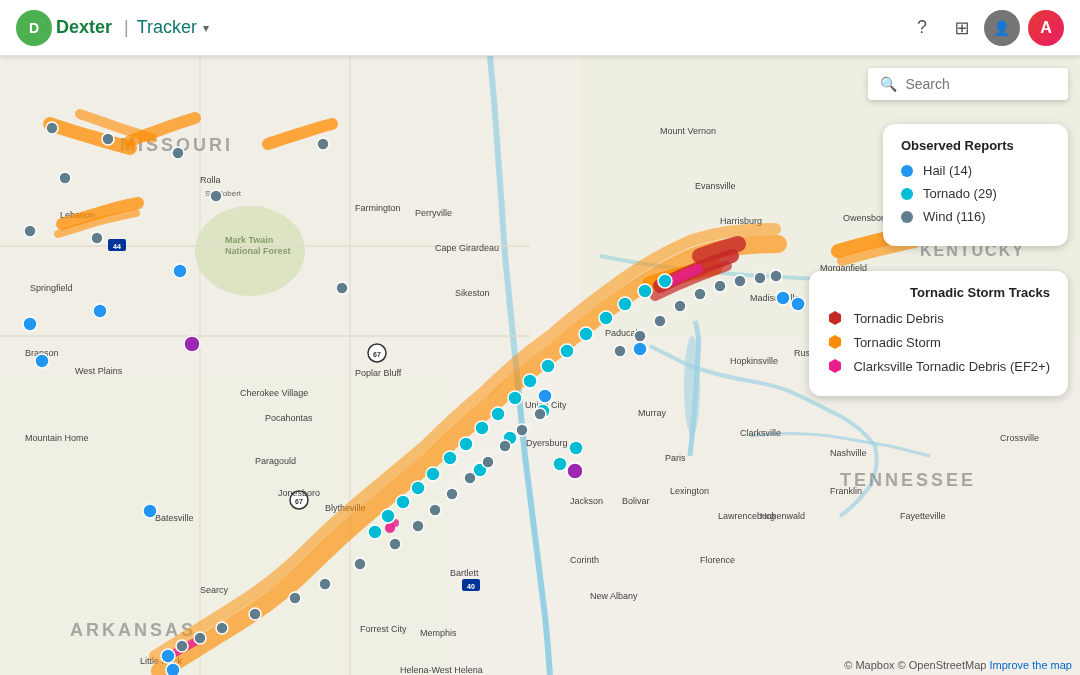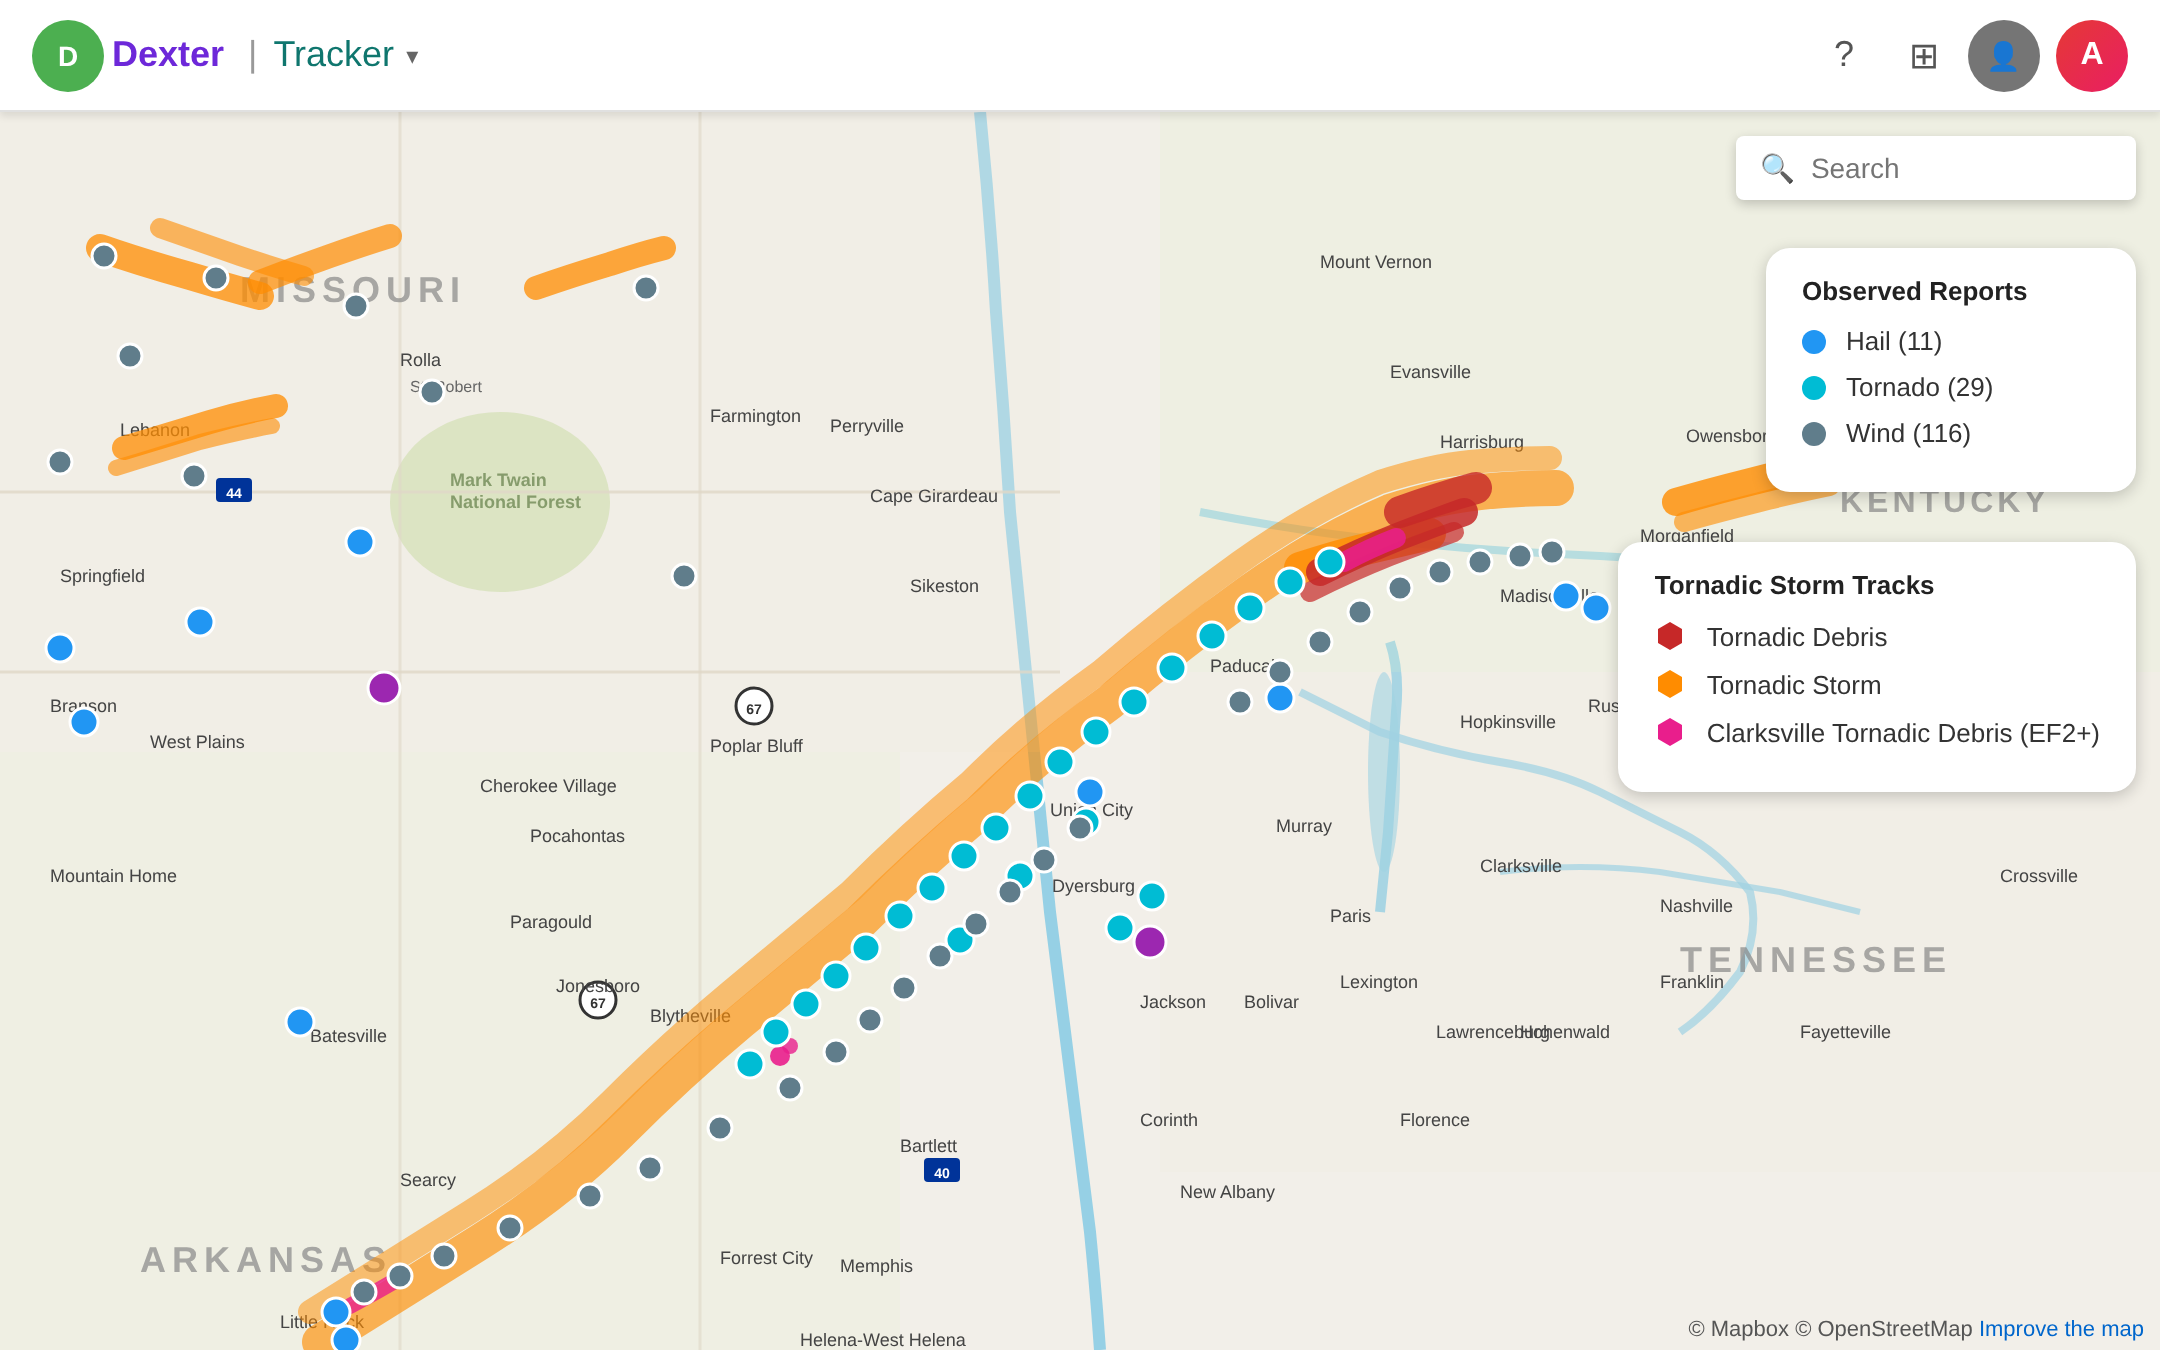--- a/index.html
+++ b/index.html
@@ -20,21 +20,21 @@
     }
     #header .logo {
       width: 36px; height: 36px;
       background: #4CAF50;
       border-radius: 50%;
       display: flex; align-items: center; justify-content: center;
       color: white; font-weight: bold; font-size: 14px;
       margin-right: 4px;
     }
     #header .app-name {
-      color: #6d28d9;
+      color: #15803d;
       font-size: 18px;
       font-weight: 600;
       margin-right: 4px;
     }
     #header .divider {
       color: #999;
       font-size: 18px;
       margin: 0 8px;
     }
     #header .tracker-label {
@@ -131,20 +131,21 @@
     }
     #legend-observed {
       right: 12px;
       top: 68px;
       min-width: 185px;
     }
     #legend-storm {
       right: 12px;
       top: 215px;
       min-width: 185px;
+      text-align: right;
     }
     .legend-title {
       font-size: 13px;
       font-weight: 700;
       color: #222;
       margin-bottom: 10px;
     }
     .legend-item {
       display: flex;
       align-items: center;
@@ -427,21 +428,21 @@
 
     <div id="search-box">
       <span class="search-icon-svg">🔍</span>
       <input type="text" placeholder="Search" style="">
     </div>
 
     <div class="legend-panel" id="legend-observed">
       <div class="legend-title">Observed Reports</div>
       <div class="legend-item">
         <div class="legend-dot" style="background:#2196F3"></div>
-        <span>Hail (11)</span>
+        <span>Hail (14)</span>
       </div>
       <div class="legend-item">
         <div class="legend-dot" style="background:#00BCD4"></div>
         <span>Tornado (29)</span>
       </div>
       <div class="legend-item">
         <div class="legend-dot" style="background:#607D8B"></div>
         <span>Wind (116)</span>
       </div>
     </div>

